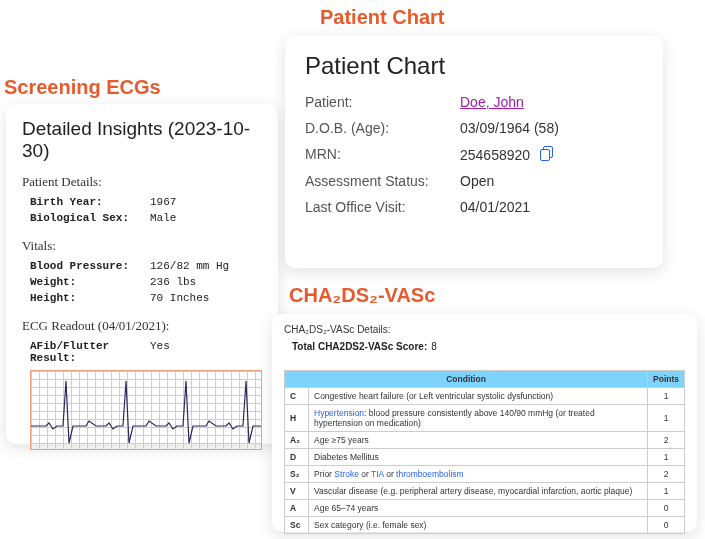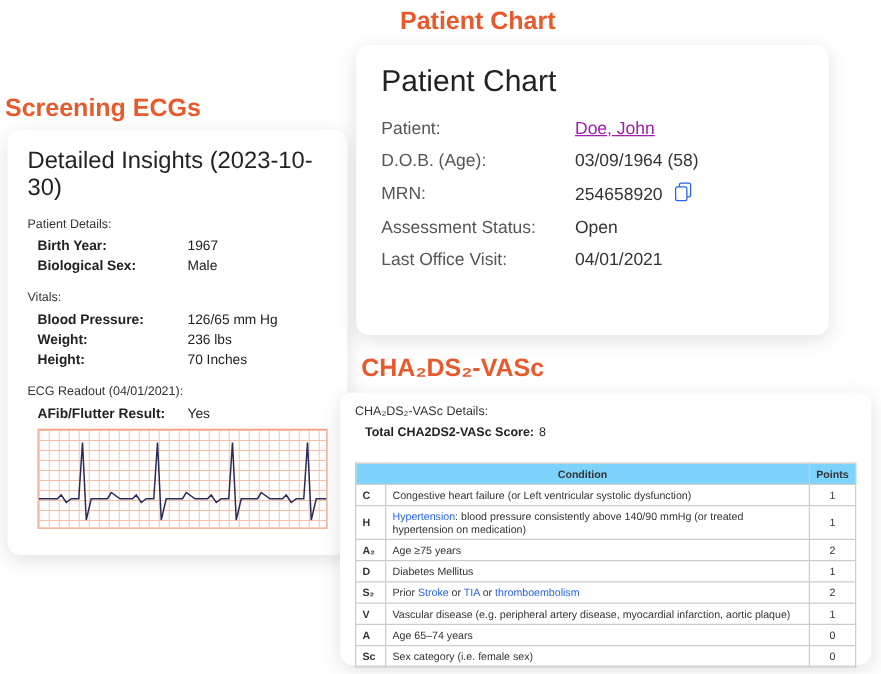--- a/index.html
+++ b/index.html
@@ -36,22 +36,22 @@
 .card-pc .row .v.link { color: #a21caf; text-decoration: underline; cursor: pointer; }
 .copy-icon { display:inline-block; width:12px; height:14px; margin-left:6px; position:relative; }
 .copy-icon::before, .copy-icon::after {
   content:""; position:absolute; border:1.5px solid #2563eb; border-radius:2px; background:#fff;
 }
 .copy-icon::before { width:8px; height:10px; top:0; left:3px; }
 .copy-icon::after { width:8px; height:10px; top:3px; left:0; }
 
 .card-ecg { top: 104px; left: 6px; width: 272px; height: 340px; z-index: 1; padding: 14px 16px; }
 .card-ecg h3 { font-size: 19px; font-weight: 400; color: #222; margin-bottom: 12px; }
-.card-ecg .section-title { font-size: 10px; color: #333; margin-bottom: 6px; }
-.card-ecg .kv { display:flex; font-size: 11px; margin-bottom: 4px; padding-left:8px;}
+.card-ecg .section-title { font-size: 13px; color: #333; margin-bottom: 6px; font-family: Liberation Serif, serif; }
+.card-ecg .kv { display:flex; font-size: 11px; margin-bottom: 4px; padding-left:8px;font-family:Liberation Mono, monospace;}
 .card-ecg .kv .k { width: 120px; font-weight: 700; color: #222; }
 .card-ecg .kv .v { color: #222; }
 .card-ecg .gap { height: 10px; }
 .ecg-plot { margin-top:6px; margin-left:8px; width: 232px; height: 80px; border: 1px solid #f0a080; position: relative; overflow:hidden; }
 .ecg-plot::before {
   content:""; position:absolute; inset:0;
   background-image:
     linear-gradient(#f6c0a8 1px, transparent 1px),
     linear-gradient(90deg, #f6c0a8 1px, transparent 1px);
   background-size: 8px 8px;
@@ -112,21 +112,21 @@
       <div class="v">1967</div>
     </div>
   <div class="kv">
       <div class="k">Biological Sex:</div>
       <div class="v">Male</div>
     </div>
   <div class="gap"></div>
   <div class="section-title">Vitals:</div>
   <div class="kv">
       <div class="k">Blood Pressure:</div>
-      <div class="v">126/65 mm Hg</div>
+      <div class="v">126/82 mm Hg</div>
     </div>
   <div class="kv">
       <div class="k">Weight:</div>
       <div class="v">236 lbs</div>
     </div>
   <div class="kv">
       <div class="k">Height:</div>
       <div class="v">70 Inches</div>
     </div>
   <div class="gap"></div>

